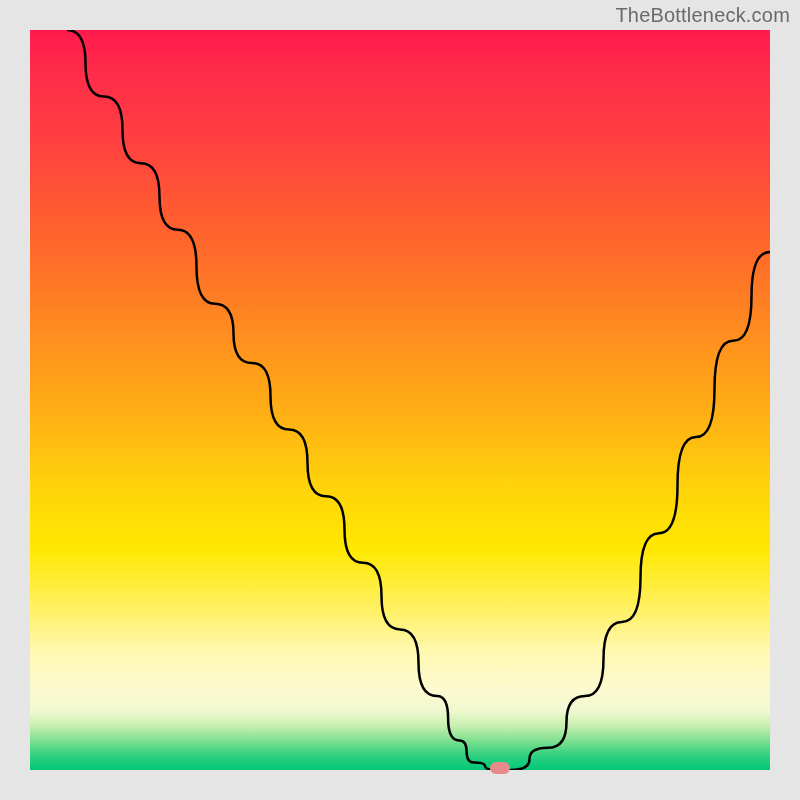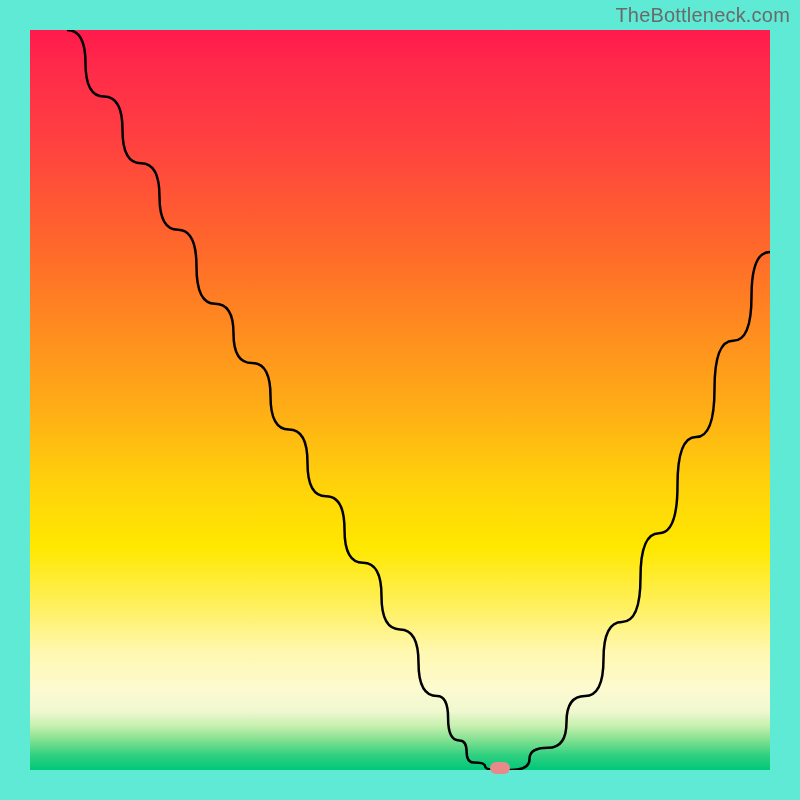--- a/index.html
+++ b/index.html
@@ -8,21 +8,21 @@
     width: 800px;
     height: 800px;
     background: #000;
     overflow: hidden;
     font-family: Arial, Helvetica, sans-serif;
   }
   .frame {
     position: relative;
     width: 800px;
     height: 800px;
-    background: #5eead4;
+    background: #e5e5e5;
   }
   .plot {
     position: absolute;
     left: 30px;
     top: 30px;
     width: 740px;
     height: 740px;
     background: linear-gradient(
       to bottom,
       #ff1a4d 0%,

